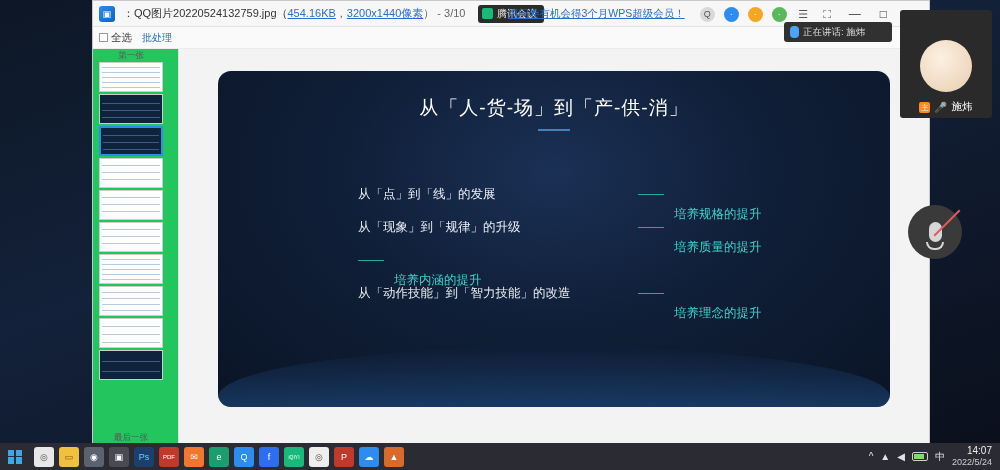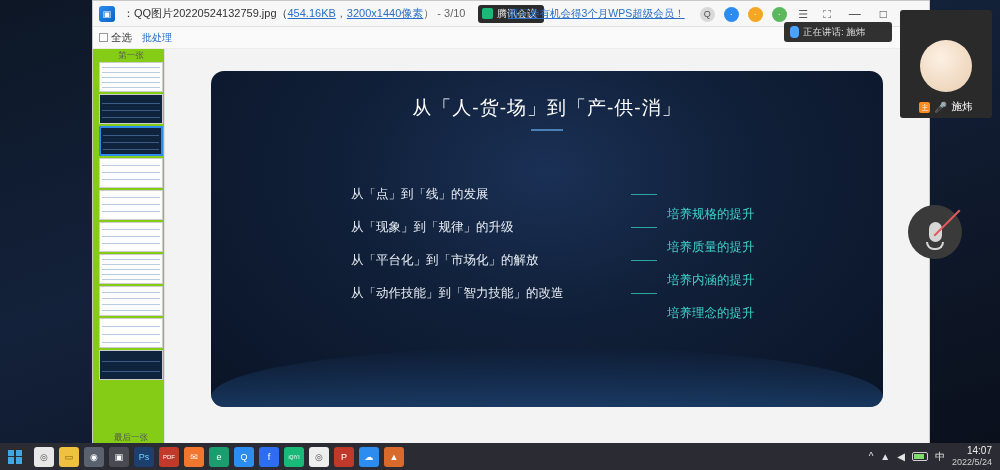--- a/index.html
+++ b/index.html
@@ -49,21 +49,21 @@
   .subbar { height: 22px; background: #fafafa; border-bottom: 1px solid #ececec;
     display: flex; align-items: center; padding-left: 6px; gap: 10px; }
   .subbar .chk { font-size: 10.5px; color: #333; display: flex; align-items: center; gap: 3px; }
   .subbar .chk .box { width: 9px; height: 9px; border: 1px solid #999; background: #fff; }
   .subbar .lnk2 { font-size: 10px; color: #2a6fc9; text-align: center; }
 
   
   .vbody { display: flex; height: 397px; }
 
   
-  .thumbs { width: 72px; background: #84cc16; border-right: 1px solid #e0e0e0;
+  .thumbs { width: 86px; background: #22c55e; border-right: 1px solid #e0e0e0;
     position: relative; padding-top: 13px; }
   .thumbs-label { position: absolute; top: 1px; left: 0; width: 76px; text-align: center;
     font-size: 8.5px; color: #555; }
   .thumbs-label.bottom { top: auto; bottom: 2px; }
   .thumb-list { height: 360px; overflow: hidden; padding: 0 6px; }
   .thumb { width: 64px; height: 30px; margin-bottom: 2px; border: 1px solid #ccc;
     background: #fff; position: relative; overflow: hidden; }
   .thumb.sel { border: 2px solid #2d8cf0; }
   .thumb .tl { position: absolute; left: 2px; right: 2px; height: 1px; background: #b9cbe0; }
   .thumb.dark { background: #10233d; }
@@ -270,21 +270,20 @@
               <div class="row-left">从「点」到「线」的发展</div>
               <div class="row-dash"></div>
               <div class="row-right">培养规格的提升</div>
             </div>
             <div class="row">
               <div class="row-left">从「现象」到「规律」的升级</div>
               <div class="row-dash"></div>
               <div class="row-right">培养质量的提升</div>
             </div>
             <div class="row">
-              <div class="row-left">从「平台化」到「市场化」的解放</div>
               <div class="row-dash"></div>
               <div class="row-right">培养内涵的提升</div>
             </div>
             <div class="row">
               <div class="row-left">从「动作技能」到「智力技能」的改造</div>
               <div class="row-dash"></div>
               <div class="row-right">培养理念的提升</div>
             </div>
           </div>
           <div class="slide-wave"></div>

